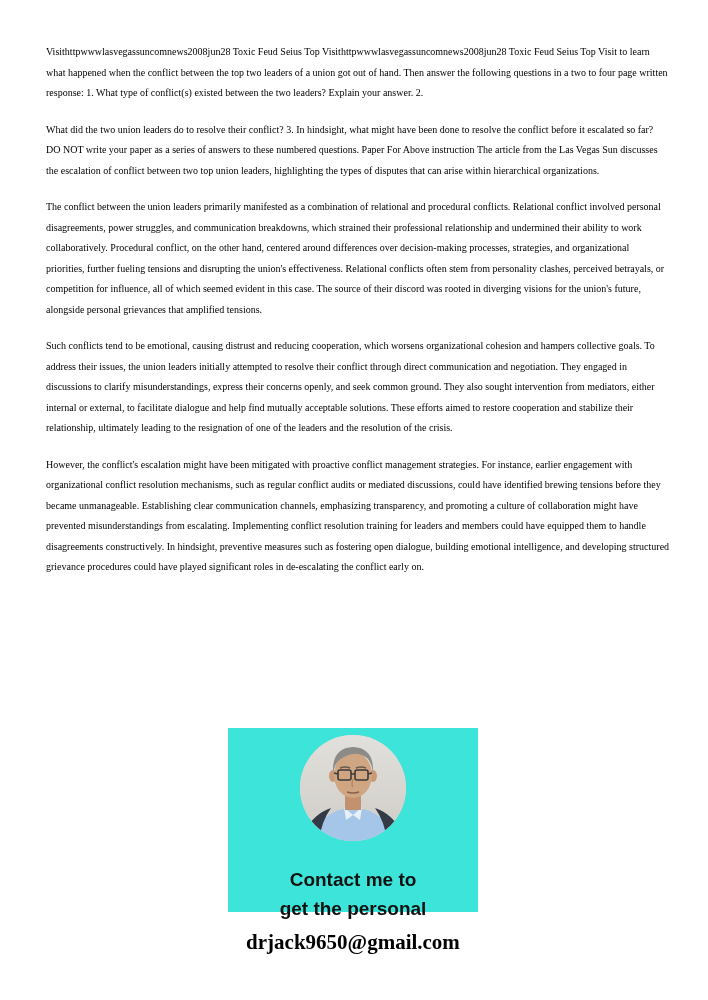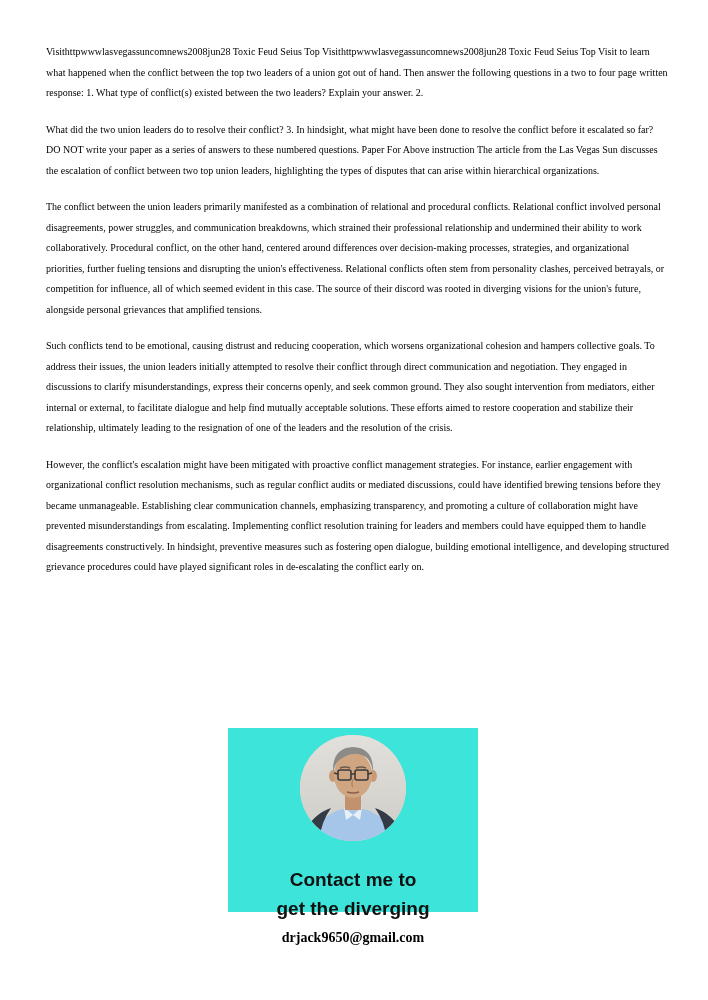--- a/index.html
+++ b/index.html
@@ -48,21 +48,21 @@
     font-family: "Liberation Sans", sans-serif;
     font-weight: bold;
     font-size: 19px;
     line-height: 29px;
     color: #101010;
   }
   .card-line.first { margin-top: 24px; }
   .card-email {
     font-family: "Liberation Serif", serif;
     font-weight: bold;
-    font-size: 14px;
+    font-size: 21px;
     margin-top: 7px;
     color: #000000;
   }
 </style>
 </head>
 <body>
 
 <div class="page">
 
   <div class="doc">
@@ -110,17 +110,17 @@
         <line x1="51" y1="39" x2="55" y2="39" stroke="#3a3a3a" stroke-width="1.6"></line>
         <line x1="38" y1="39" x2="34" y2="38" stroke="#3a3a3a" stroke-width="1.4"></line>
         <line x1="68" y1="39" x2="72" y2="38" stroke="#3a3a3a" stroke-width="1.4"></line>
 
         <path d="M53,44 Q51,50 53,52" stroke="#b08663" stroke-width="1.4" fill="none"></path>
 
         <path d="M47,57 Q53,59 59,57" stroke="#8a5f48" stroke-width="1.6" fill="none"></path>
       </svg>
     </div>
     <div class="card-line first">Contact me to</div>
-    <div class="card-line">get the diverging</div>
+    <div class="card-line">get the personal</div>
     <div class="card-email">drjack9650@gmail.com</div>
   </div>
 
 </div>
 
 </body></html>

